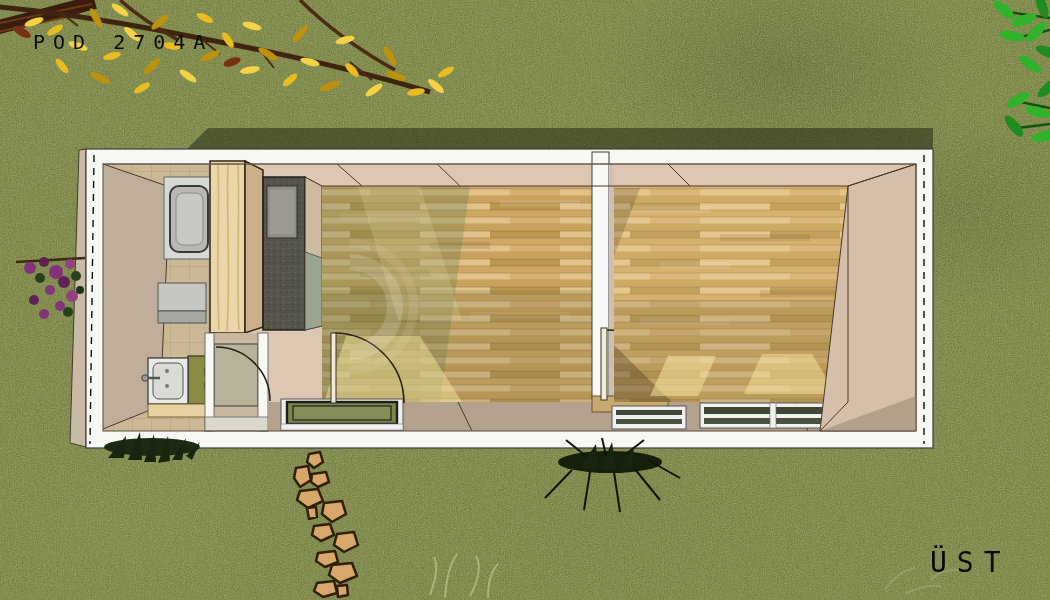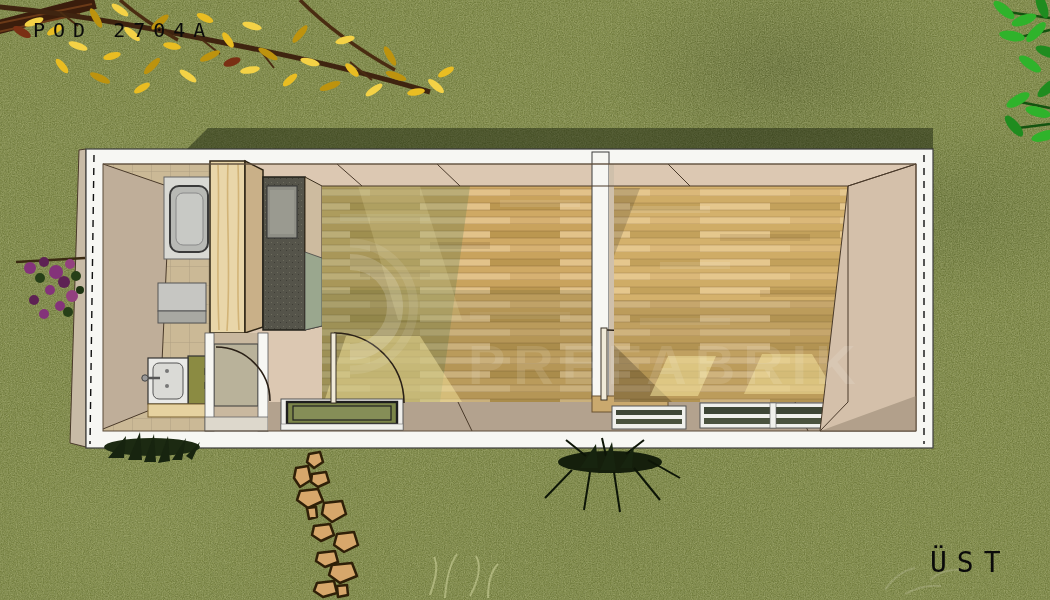--- a/index.html
+++ b/index.html
@@ -8,21 +8,21 @@
     background:
       radial-gradient(260px 150px at 780px 70px, rgba(55,62,30,.35), transparent 70%),
       radial-gradient(220px 140px at 960px 210px, rgba(62,75,34,.30), transparent 70%),
       radial-gradient(240px 150px at 140px 520px, rgba(140,150,85,.25), transparent 70%),
       radial-gradient(300px 170px at 620px 530px, rgba(110,120,60,.28), transparent 70%),
       radial-gradient(200px 120px at 40px 140px, rgba(120,130,70,.25), transparent 70%),
       var(--grass,#76813f);
     font-family:"Liberation Sans",sans-serif;
   }
   svg.scene{position:absolute;left:0;top:0;}
-  .plan-title{position:absolute;left:33px;top:18px;font:400 20px "DejaVu Sans Mono",monospace;
+  .plan-title{position:absolute;left:33px;top:30px;font:400 20px "DejaVu Sans Mono",monospace;
     letter-spacing:8px;color:var(--ink);white-space:nowrap;z-index:5;}
   .view-label{position:absolute;left:930px;top:546px;font:400 28px "DejaVu Sans Mono",monospace;
     letter-spacing:10px;color:var(--ink);z-index:5;}
   .watermark{position:absolute;left:468px;top:332px;font:700 56px "Liberation Sans",sans-serif;
     letter-spacing:8px;color:var(--watermark-white);z-index:4;pointer-events:none;}
   
   .f-shadow{fill:var(--building-shadow)} .f-white{fill:var(--wall-white)}
   .f-beige{fill:var(--wall-beige)} .f-inner{fill:var(--wall-inner)} .f-bottom{fill:var(--wall-bottom)}
   .f-pine{fill:var(--pine)} .f-pineside{fill:var(--pine-side)}
   .f-sinkin{fill:var(--counter-sink)} .f-tank{fill:var(--toilet-tank)}
@@ -337,16 +337,15 @@
     <polygon class="f-stone" points="337,586 347,585 348,595 338,597"></polygon>
   </g>
 
   <g fill="none">
     <path d="M430,595 q10,-28 4,-38 M445,598 q2,-30 12,-44 M470,596 q14,-26 6,-40 M488,598 q0,-24 10,-34" stroke="rgba(215,220,165,0.5)" stroke-width="2"></path>
     <path d="M885,590 q12,-18 30,-22 M905,594 q18,-10 36,-8 M930,580 q14,-12 30,-10" stroke="rgba(205,205,175,0.28)" stroke-width="2"></path>
   </g>
 </svg>
 
 <div class="plan-title">POD 2704A</div>
-<div class="watermark">PREFABRIK</div>
 <div class="view-label">ÜST</div>
 
 </div>
 
 </body></html>

